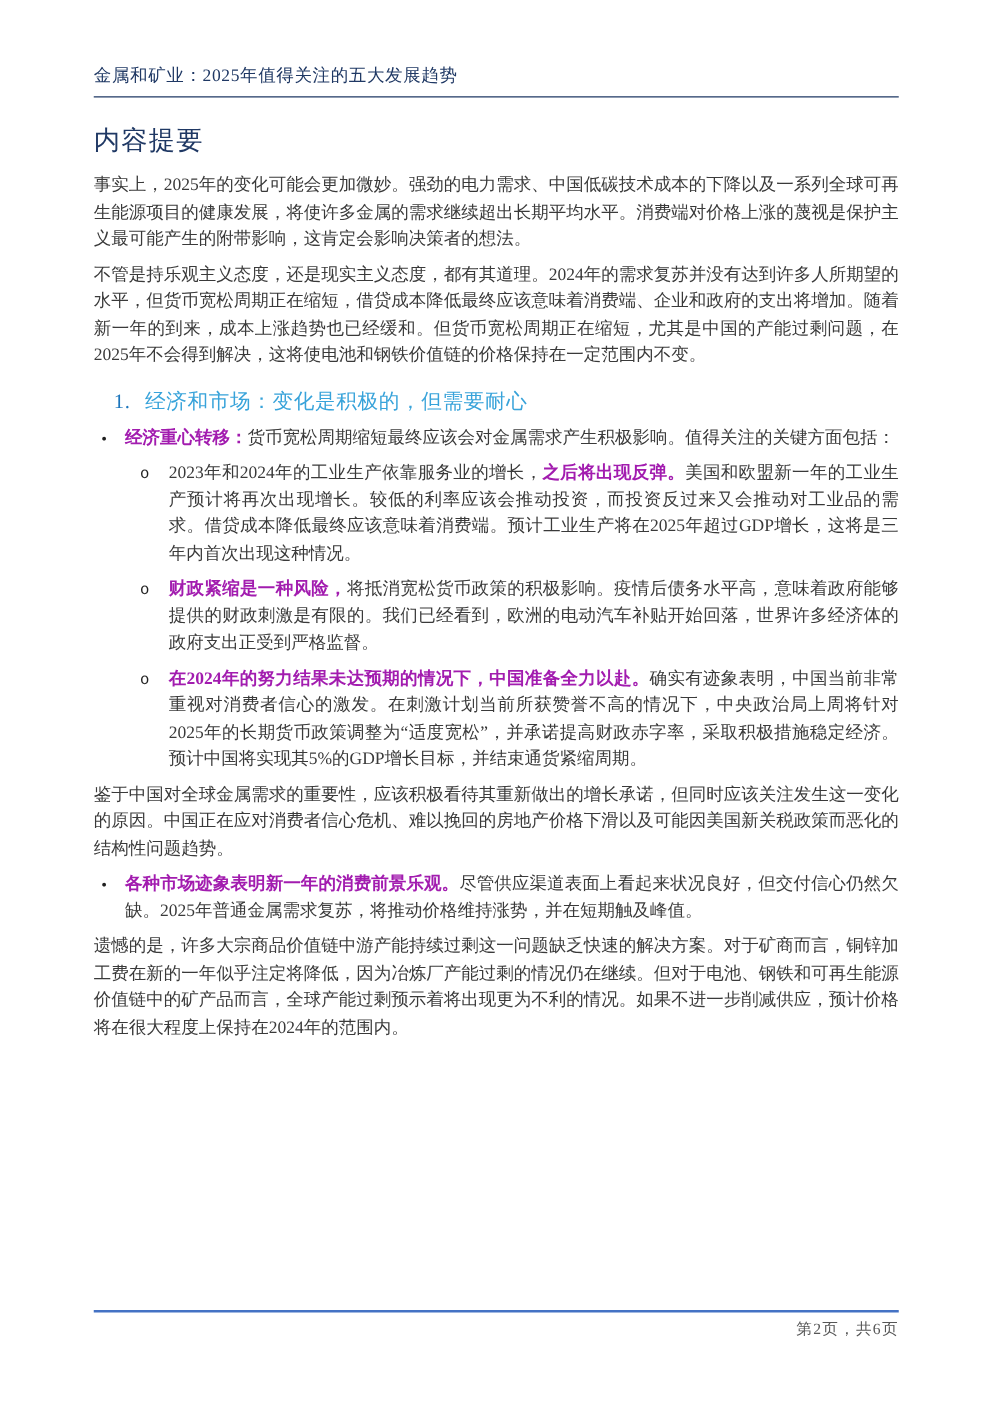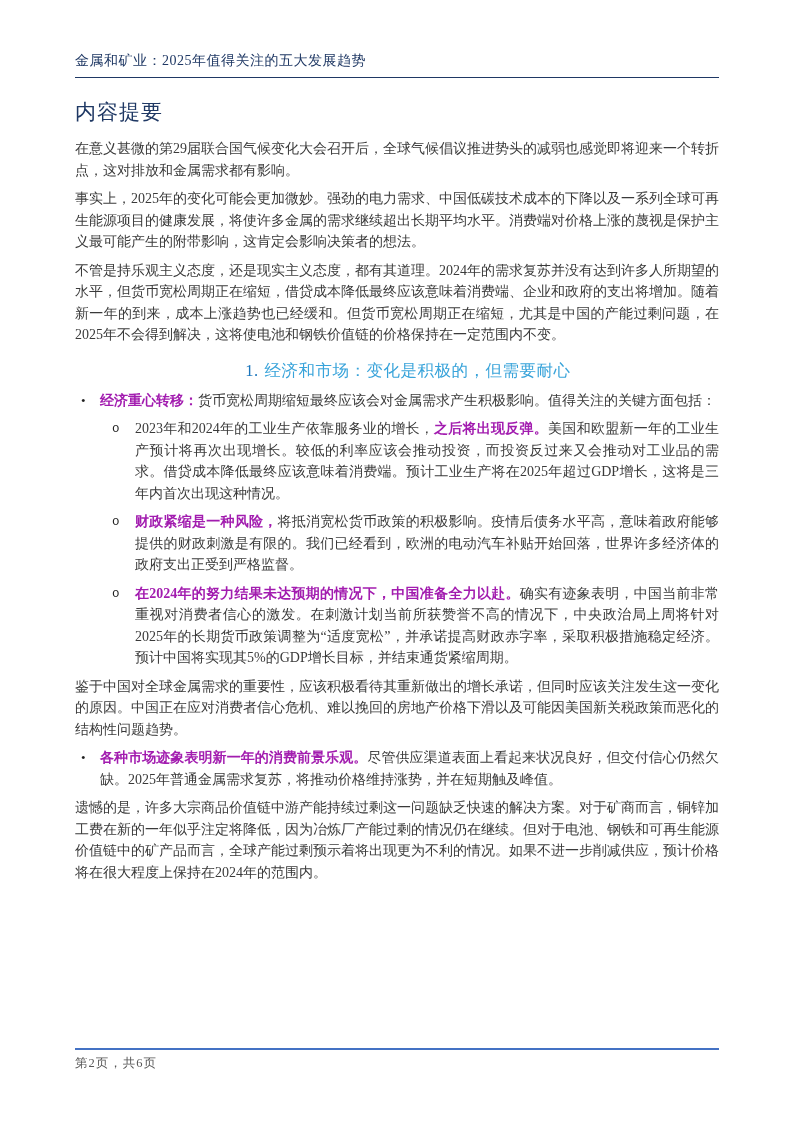--- a/index.html
+++ b/index.html
@@ -40,21 +40,20 @@
     margin: 7px 0;
     color: #3a3a3a;
   }
   p.body strong { color: #a21caf; }
   
   h2.sec-heading {
     margin: 14px 0 8px 16px;
     font-size: 16.5px;
     font-weight: normal;
     letter-spacing: 0.5px;
-    text-align: center;
   }
   .sec-num { color: #1b75bc; display: inline-block; width: 25px; }
   .sec-title { color: #38a3da; }
   
   .li1 { position: relative; padding-left: 25px; margin: 7px 0; }
   .li1 > .marker {
     position: absolute; left: 6px; top: 0;
     font-size: 13px; line-height: 21.5px; color: #1f1f1f;
   }
   .li2 { position: relative; padding-left: 60px; margin: 7px 0; }
@@ -66,40 +65,40 @@
   .li1 p.body, .li2 p.body { margin: 0; }
   .cont1 { margin-left: 25px; }
   .cont2 { margin-left: 60px; }
   
   footer.page-footer {
     position: absolute;
     left: 75px; right: 75px; top: 1048px;
   }
   .footer-rule { border-top: 2px solid #4472c4; height: 0; }
   .page-num {
+    text-align: right;
     font-size: 12.5px;
     color: #565656;
     margin-top: 5px;
     letter-spacing: 1px;
   }
 </style>
 </head>
 <body>
 
 <div class="page">
 
   <header>
     <div class="running-title">金属和矿业：2025年值得关注的五大发展趋势</div>
   </header>
 
   <main>
 
     <h1 class="doc-heading">内容提要</h1>
 
-    <p class="body">在意义甚微的第29届联合国气候变化大会召开后，全球气候倡议推进势头的减弱也感觉即将迎来一个转折点，这对排放和金属需求都有影响。</p>
     <p class="body">事实上，2025年的变化可能会更加微妙。强劲的电力需求、中国低碳技术成本的下降以及一系列全球可再生能源项目的健康发展，将使许多金属的需求继续超出长期平均水平。消费端对价格上涨的蔑视是保护主义最可能产生的附带影响，这肯定会影响决策者的想法。</p>
     <p class="body">不管是持乐观主义态度，还是现实主义态度，都有其道理。2024年的需求复苏并没有达到许多人所期望的水平，但货币宽松周期正在缩短，借贷成本降低最终应该意味着消费端、企业和政府的支出将增加。随着新一年的到来，成本上涨趋势也已经缓和。但货币宽松周期正在缩短，尤其是中国的产能过剩问题，在2025年不会得到解决，这将使电池和钢铁价值链的价格保持在一定范围内不变。</p>
 
     <h2 class="sec-heading">
       <span class="sec-num">1.</span><span class="sec-title">经济和市场：变化是积极的，但需要耐心</span>
     </h2>
 
     <div class="li1">
       <span class="marker">•</span>
       <p class="body"><strong>经济重心转移：</strong><span>货币宽松周期缩短最终应该会对金属需求产生积极影响。值得关注的关键方面包括：</span></p>

